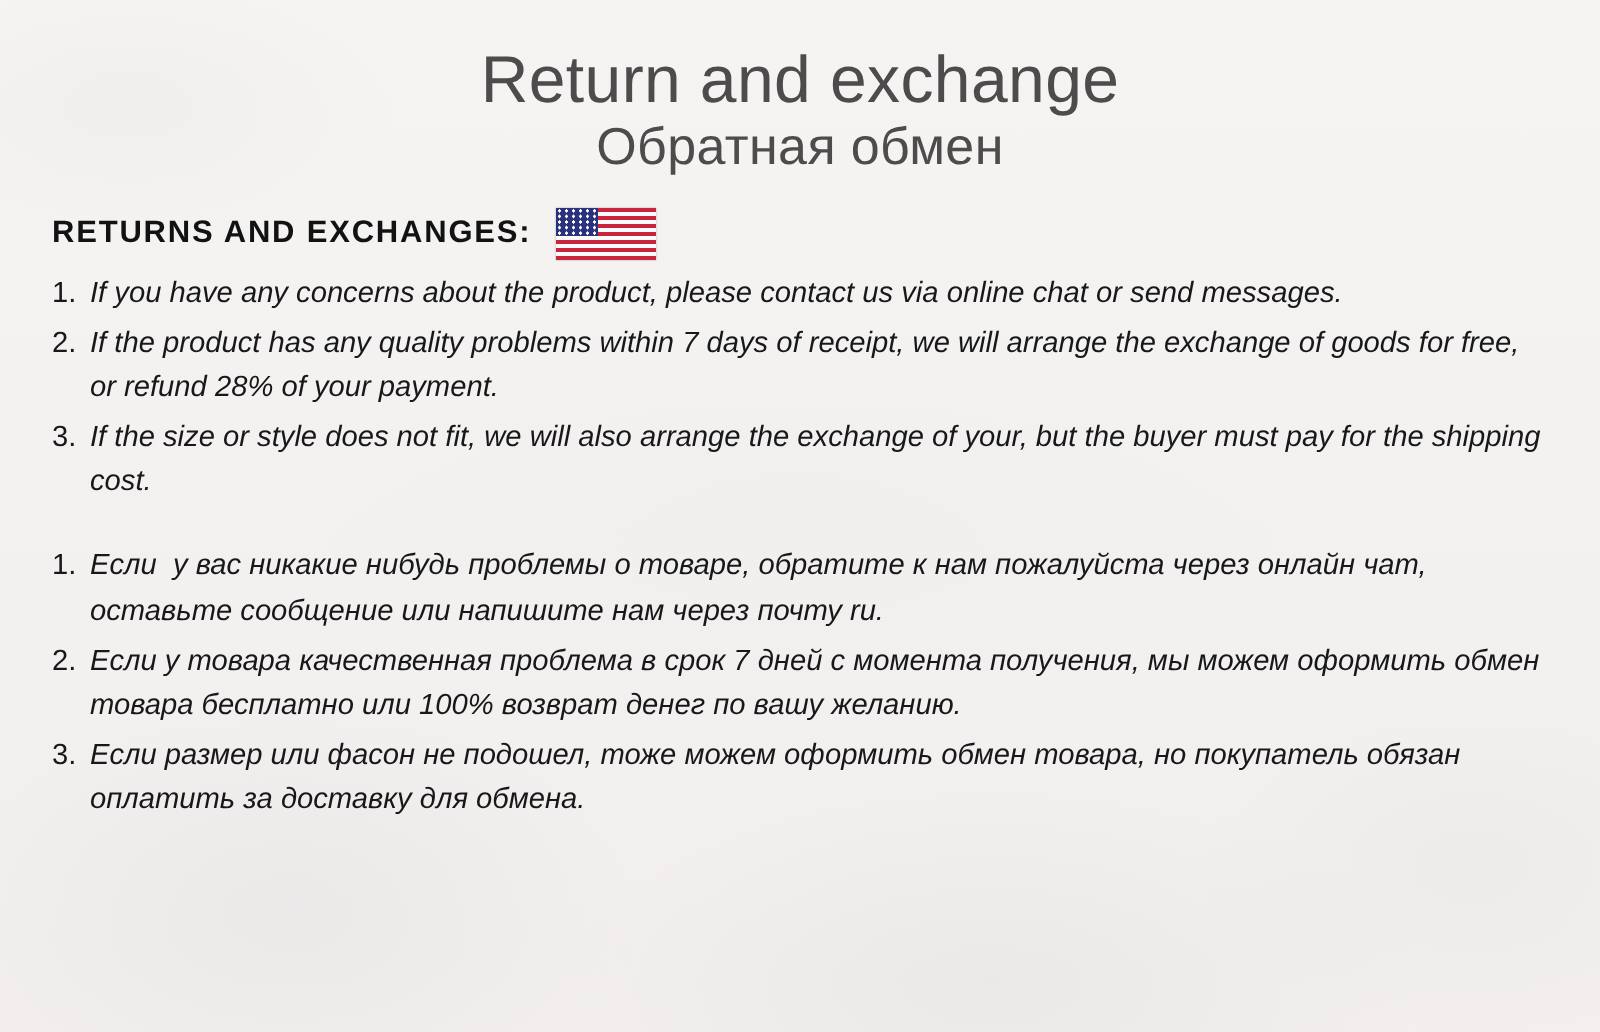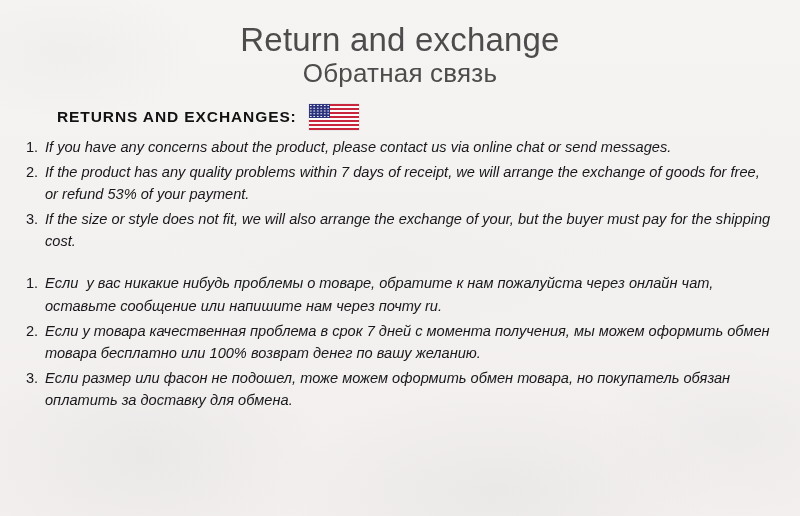--- a/index.html
+++ b/index.html
@@ -67,21 +67,20 @@
     padding-right: 24px;
   }
   .section-en { margin-top: 14px; }
   .section-ru { margin-top: 20px; }
 
   .section-head {
     display: flex;
     align-items: center;
     gap: 12px;
     height: 28px;
-    margin-left: 31px;
   }
   .section-head-label {
     font-size: 15.5px;
     font-weight: bold;
     color: #121212;
     letter-spacing: 0.9px;
     white-space: nowrap;
   }
 
   
@@ -168,40 +167,40 @@
 </style>
 </head>
 <body>
 
 <div id="texture-overlay"></div>
 
 <div id="page">
 
   <div class="title-block">
     <span class="title-main">Return and exchange</span>
-    <span class="title-sub">Обратная связь</span>
+    <span class="title-sub">Обратная обмен</span>
   </div>
 
   <div class="section section-en">
 
     <div class="section-head">
       <span class="section-head-label">RETURNS AND EXCHANGES:</span>
       <span class="flag flag-us">
         <span class="canton"></span>
       </span>
     </div>
 
     <ul class="list list-en">
       <li class="list-item">
         <span class="item-num">1.</span>
         <span class="item-text">If you have any concerns about the product, please contact us via online chat or send messages.</span>
       </li>
       <li class="list-item">
         <span class="item-num">2.</span>
-        <span class="item-text">If the product has any quality problems within 7 days of receipt, we will arrange the exchange of goods for free, or refund 53% of your payment.</span>
+        <span class="item-text">If the product has any quality problems within 7 days of receipt, we will arrange the exchange of goods for free, or refund 28% of your payment.</span>
       </li>
       <li class="list-item">
         <span class="item-num">3.</span>
         <span class="item-text">If the size or style does not fit, we will also arrange the exchange of your, but the buyer must pay for the shipping cost.</span>
       </li>
     </ul>
   </div>
 
   <div class="section section-ru">
 

